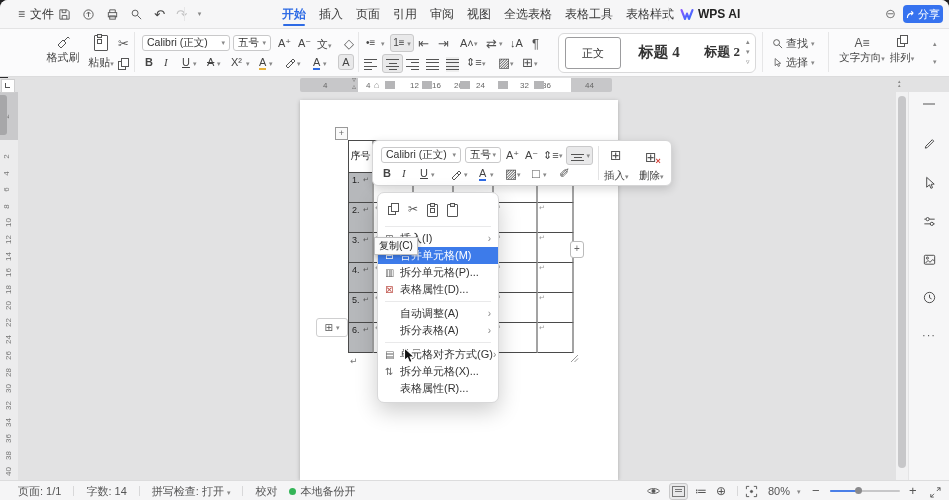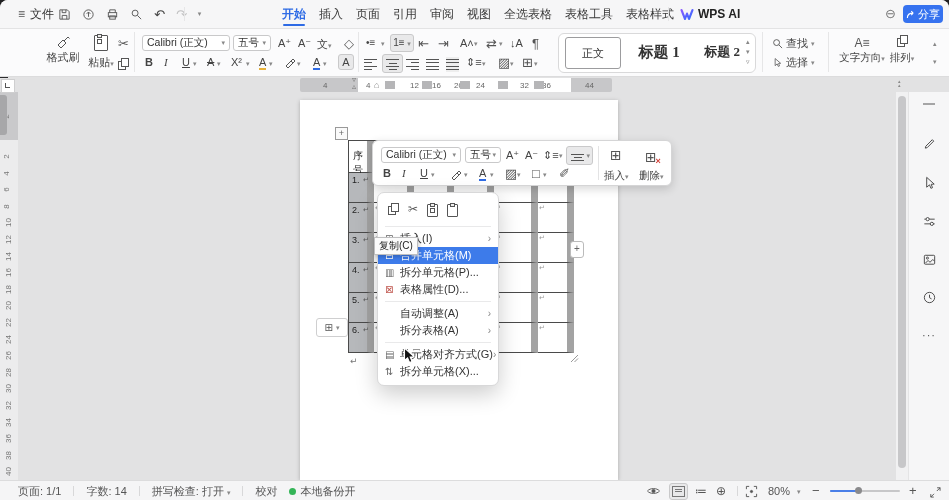--- a/index.html
+++ b/index.html
@@ -34,21 +34,21 @@
   .rnum{position:absolute;font-size:8px;color:#666;top:3px;}
   .rblock{position:absolute;top:3px;width:10px;height:8px;background:#b6b6b8;}
   .vrulerbg{left:0;top:92px;width:18px;height:388px;background:#ececed;z-index:2;}
   .vrnum{position:absolute;font-size:8px;color:#777;transform:rotate(-90deg);left:4px;}
   
   .page{left:300px;top:100px;width:318px;height:380px;background:#fff;box-shadow:0 1px 4px rgba(0,0,0,.25);z-index:1;}
   .wm{left:440px;top:278px;font-size:40px;letter-spacing:2px;color:#8f8f90;opacity:.42;z-index:40;pointer-events:none;}
   
   #tbl{position:absolute;left:348px;top:140px;border-left:1px solid #4a4a4a;border-top:1px solid #4a4a4a;z-index:4;}
   .trow{display:flex;}
-  .tcell{border-right:7px solid #a3a3a3;border-bottom:1px solid #4a4a4a;box-sizing:border-box;position:relative;background:#fff;font-size:9px;color:#222;}
+  .tcell{border-right:2px solid #a3a3a3;border-bottom:1px solid #4a4a4a;box-sizing:border-box;position:relative;background:#fff;font-size:9px;color:#222;}
   .tcell .mark{position:absolute;left:1px;top:1px;font-size:7px;color:#999;}
   .tcell.sel{background:#b6b8bb;}
   .tcell.sel .mark{color:#555;}
   
   .minitb{left:372px;top:140px;width:298px;height:44px;background:#fff;border:1px solid #d5d5d6;border-radius:6px;box-shadow:0 3px 10px rgba(0,0,0,.16);z-index:20;}
   
   .menu{left:377px;top:192px;width:122px;background:#fff;border:1px solid #d8d8d9;border-radius:7px;box-shadow:0 8px 22px rgba(0,0,0,.2);z-index:30;padding:4px 0 5px;box-sizing:border-box;}
   .micons{display:flex;gap:9px;padding:3px 10px 5px;align-items:center;height:18px;}
   .mrow{height:17px;display:flex;align-items:center;padding:0 7px;font-size:11px;color:#333;white-space:nowrap;}
   .mrow .mic{width:15px;font-size:10px;color:#666;flex:0 0 15px;}
@@ -237,21 +237,21 @@
     <span class="ab lbl" style="left:466px;top:28px;">⇕≡</span><span class="ab dd" style="left:482px;top:32px;">▾</span>
     <span class="ab ic" style="left:498px;top:28px;">▨</span><span class="ab dd" style="left:510px;top:32px;">▾</span>
     <span class="ab ic" style="left:522px;top:28px;">⊞</span><span class="ab dd" style="left:534px;top:32px;">▾</span>
 
     
     <div class="ab" style="left:558px;top:5px;width:196px;height:38px;border:1px solid #d9d9da;border-radius:6px;background:#fff;"></div>
     <div class="chip" style="left:565px;top:9px;width:54px;height:30px;border:1px solid #9c9c9e;border-radius:3px;background:#fff;">
         <span>正文</span>
       </div>
     <div class="chip" style="left:628px;top:9px;width:62px;height:30px;font-size:15px;font-weight:bold;font-family:'Liberation Serif',serif;">
-        <span>标题 1</span>
+        <span>标题 4</span>
       </div>
     <div class="chip" style="left:696px;top:9px;width:52px;height:30px;font-size:13px;font-weight:bold;font-family:'Liberation Serif',serif;">
         <span>标题 2</span>
       </div>
     <span class="ab dd" style="left:746px;top:10px;">▴</span>
     <span class="ab dd" style="left:746px;top:20px;">▾</span>
     <span class="ab dd" style="left:746px;top:30px;">▿</span>
     <div class="vd" style="left:762px;"></div>
 
     
@@ -574,20 +574,24 @@
         <div class="msep"></div>
         <div class="mrow">
           <span class="mic">▤</span>
           <span>单元格对齐方式(G)</span>
           <span class="arr">›</span>
         </div>
         <div class="mrow">
           <span class="mic">⇅</span>
           <span>拆分单元格(X)...</span>
         </div>
+        <div class="mrow">
+          <span class="mic"></span>
+          <span>表格属性(R)...</span>
+        </div>
       </div>
   </div>
   <div class="ab tooltip">复制(C)</div>
 
   <div class="ab" style="left:403px;top:347px;z-index:50;">
     <svg width="13" height="18" viewBox="0 0 13 18">
         <path d="M1.5 1 L1.5 13.5 L4.6 10.8 L6.5 15.5 L9 14.5 L7.2 10 L11 9.7 Z" fill="#111" stroke="#fff" stroke-width="1.1"></path>
       </svg>
   </div>
 

